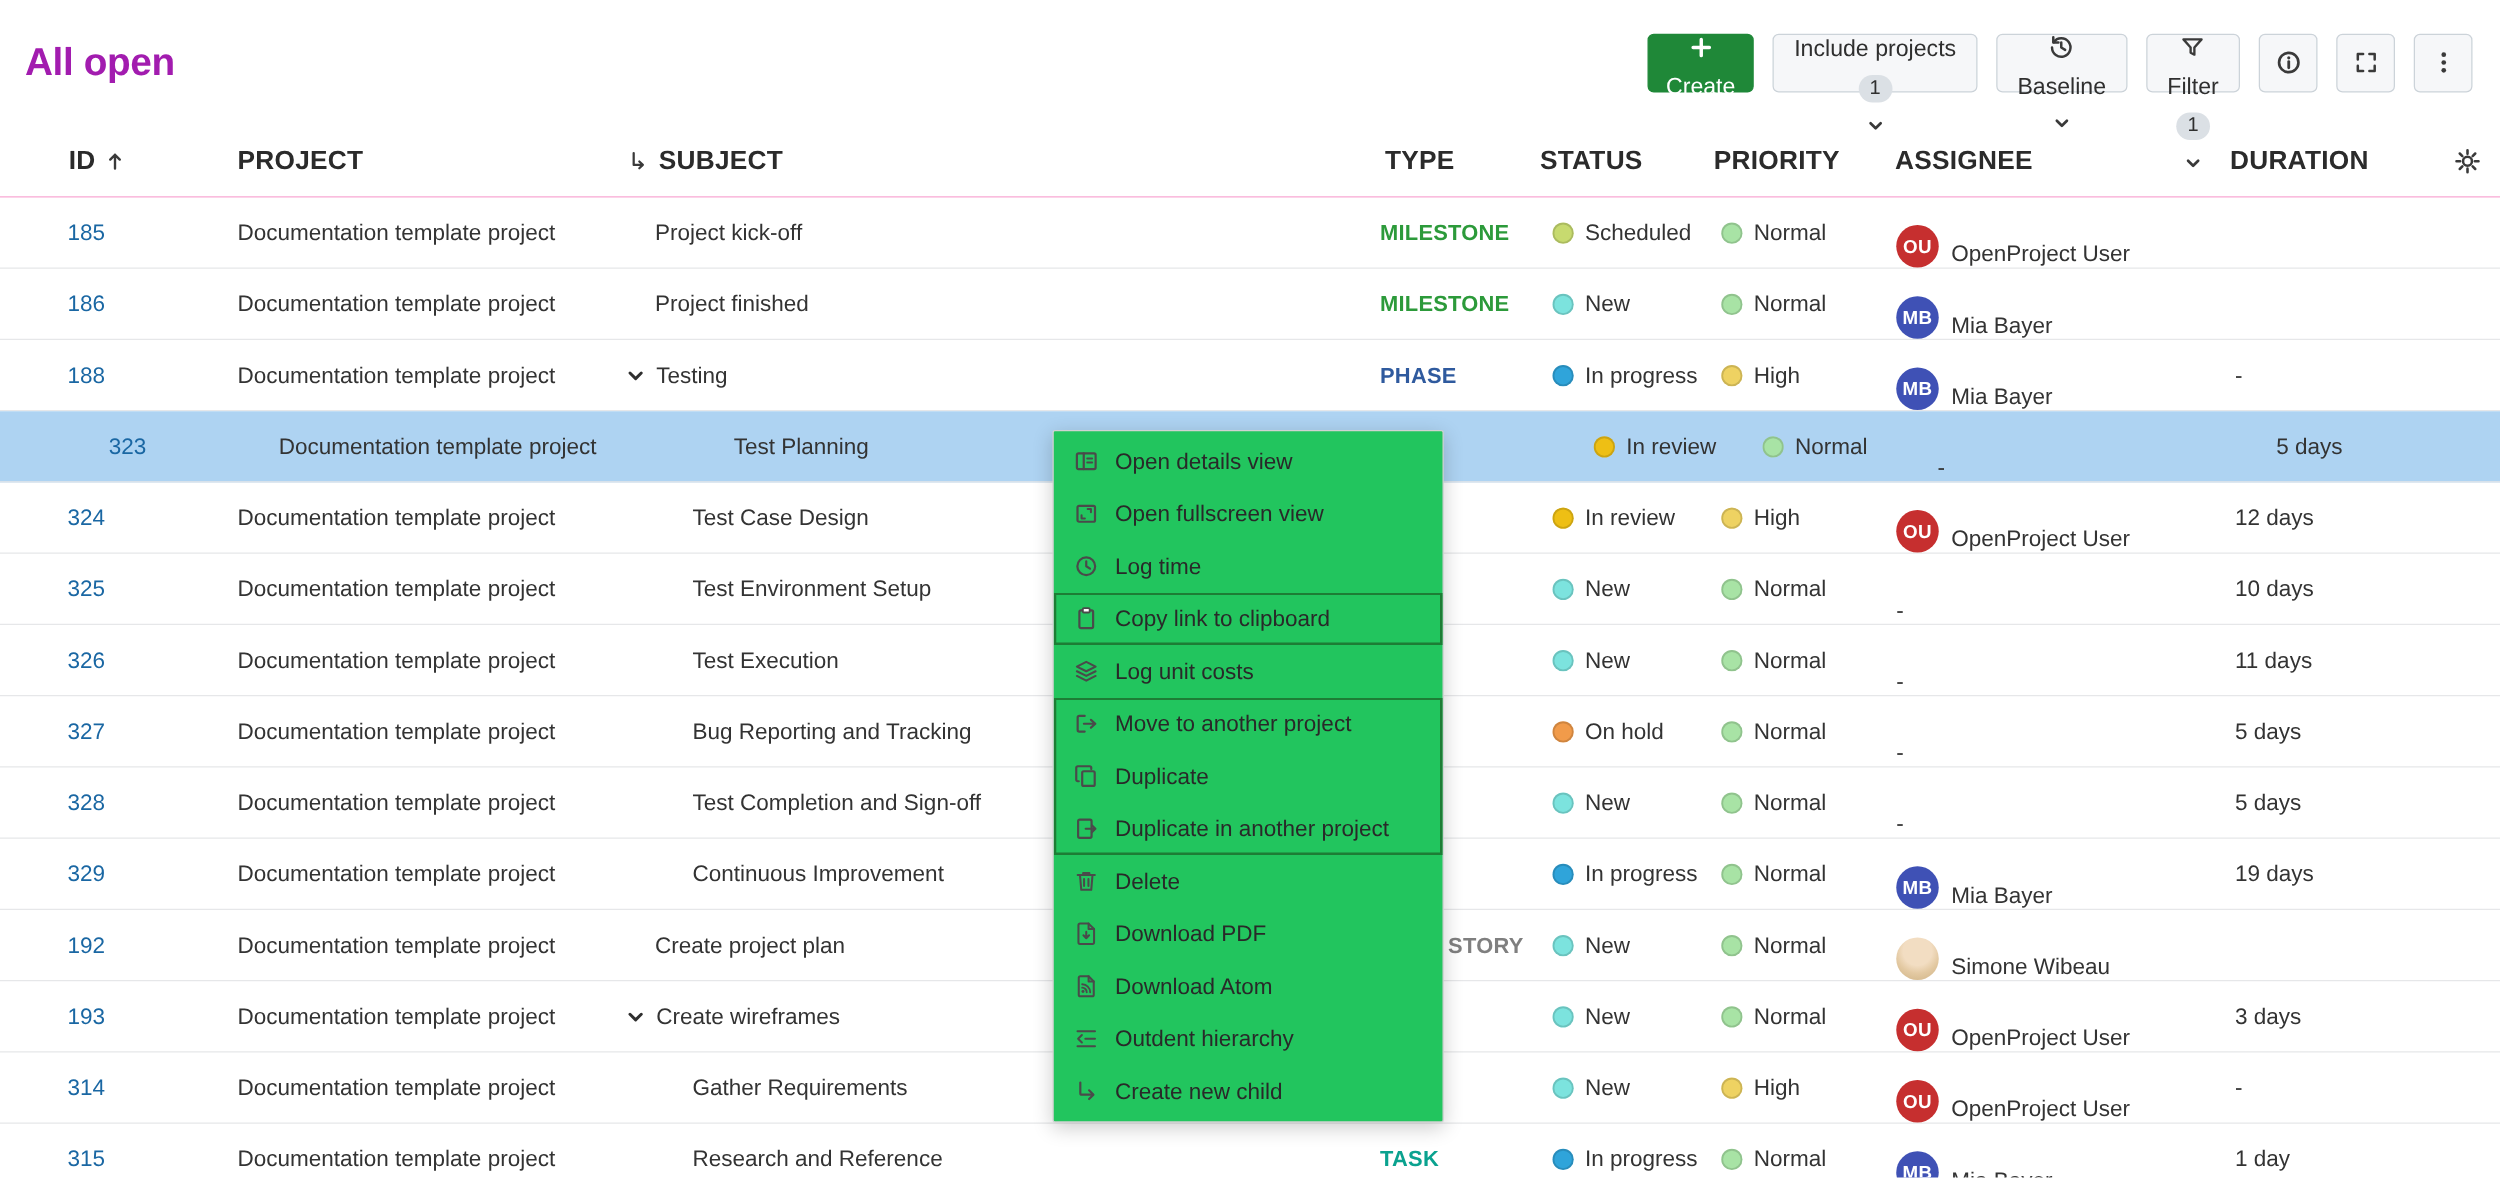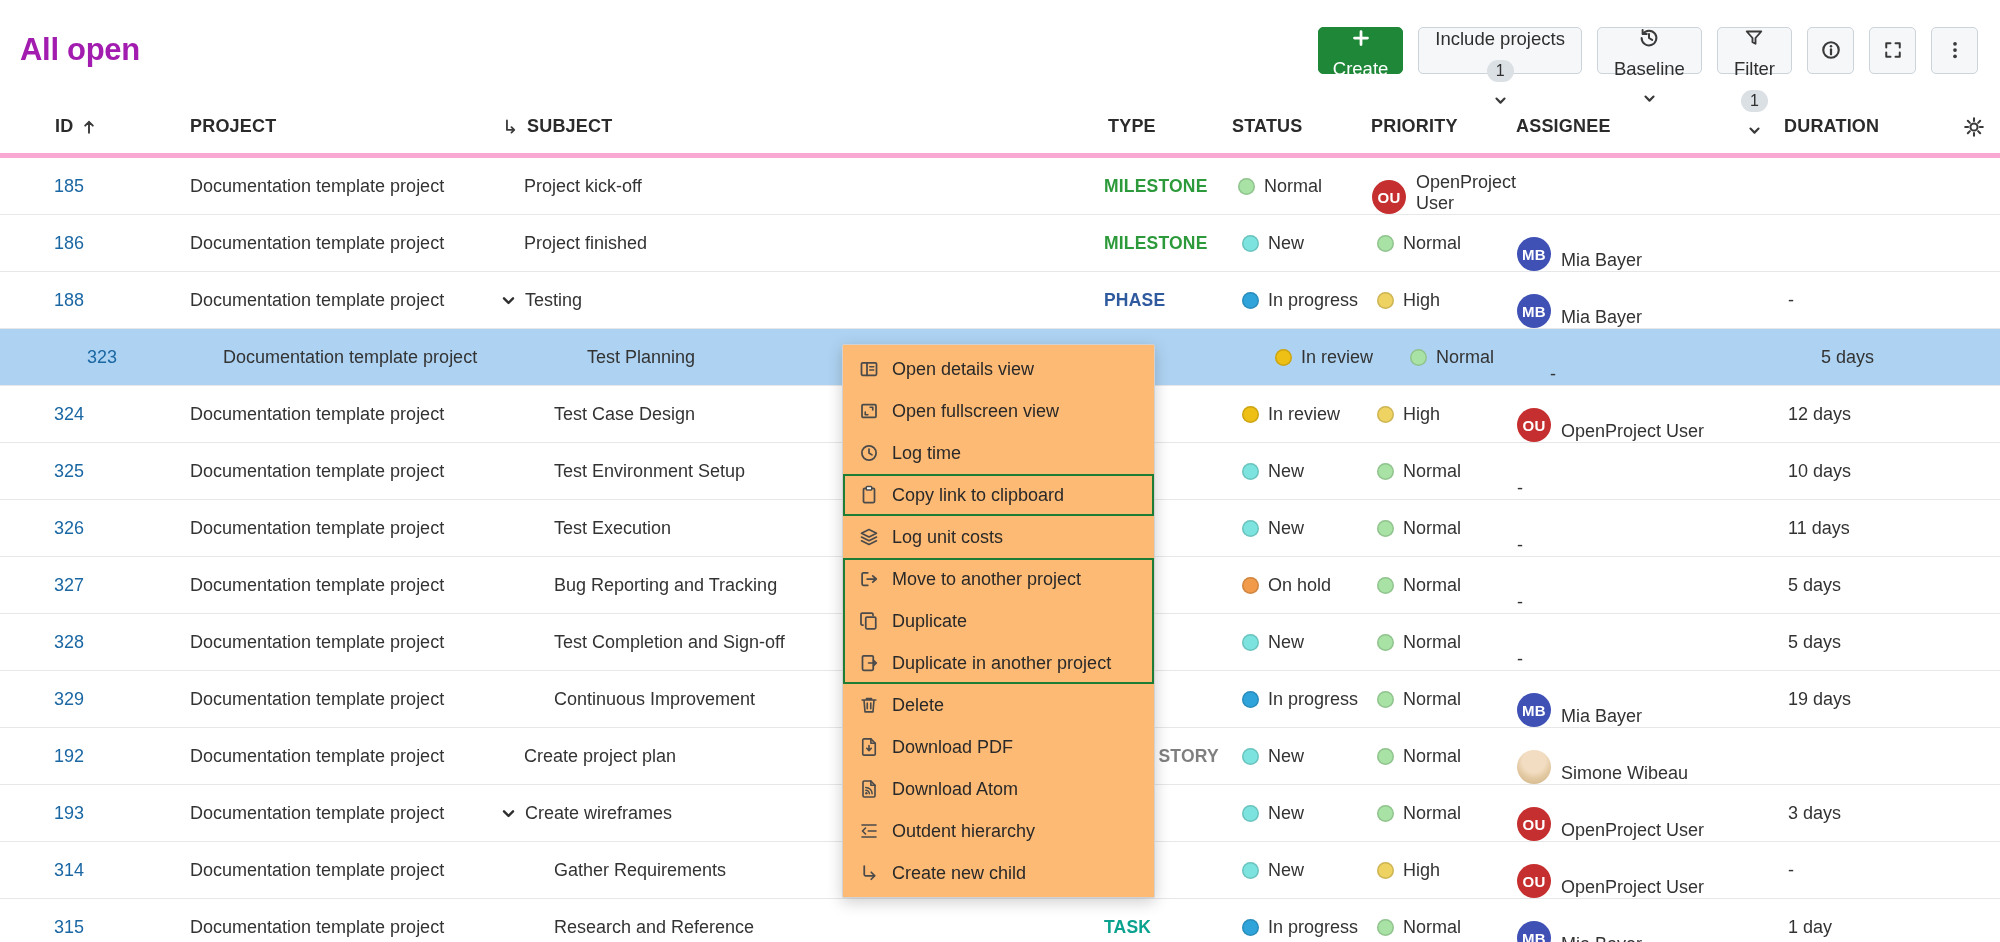--- a/index.html
+++ b/index.html
@@ -21,21 +21,21 @@
   .btn .caret { width:17px; height:17px; }
   .btn-create { background:var(--create-button,#1f8838); border-color:var(--create-button,#1f8838);
                 color:#fff; padding:0 14px; }
   .btn-create .icon { color:#fff; }
   .create-divider { width:1px; height:25px; background:rgba(255,255,255,.38); margin:0 3px; }
   .btn-square { width:47px; padding:0; justify-content:center; }
   .badge { background:#dbe0e5; border-radius:11px; padding:2px 9px; font-size:16px; color:#2f2f2f; }
   
   .grid { display:grid; grid-template-columns:190px 300px 614px 128px 139px 145px 268px 164px 52px;
           align-items:center; }
-  .thead { height:58px; border-bottom:5px solid #f9a8d4; font-weight:700; font-size:18px;
+  .thead { height:58px; border-bottom:1px solid #f9a8d4; font-weight:700; font-size:21px;
            color:#2b2b2b; letter-spacing:.2px; }
   .th { display:flex; align-items:center; gap:7px; cursor:pointer; }
   .th .icon { width:18px; height:18px; display:inline-flex; color:#3a3a3a; }
   .th-id { padding-left:55px; }
   .th-subject { padding-left:12px; }
   .th-type { padding-left:4px; }
   .th-gear { justify-content:center; cursor:pointer; }
   .th-gear .icon { width:22px; height:22px; }
   .row { height:57px; border-bottom:1px solid #e6e7e9; font-size:18px; }
   .row.selected { background:var(--selected-row,#aed3f2);padding-left:33px; }
@@ -52,21 +52,21 @@
   .dot { width:17px; height:17px; border-radius:50%; flex:none;
          box-shadow:inset 0 0 0 1.5px rgba(0,0,0,.14); }
   .cell-assignee { gap:10px; padding-left:1px;align-items:flex-end; }
   .avatar { width:34px; height:34px; border-radius:50%; flex:none; color:#fff;
             display:inline-flex; align-items:center; justify-content:center;
             font-size:15px; font-weight:700; letter-spacing:.3px; }
   .avatar.photo { background:radial-gradient(circle at 50% 32%, #f2ddc2 0 40%, #e3c9a2 62%, #cdb183 100%); }
   .cell-duration { padding-left:4px; }
   
   .context-menu { position:absolute; left:842px; top:344px; width:313px; z-index:20;
-                  background:#fdba74; border:1px solid #d2d2d2; border-radius:2px;
+                  background:#22c55e; border:1px solid #d2d2d2; border-radius:2px;
                   box-shadow:0 4px 16px rgba(0,0,0,.2); padding:3px 0; }
   .menu-item { display:flex; align-items:center; gap:13px; height:42px; padding:0 12px 0 16px;
                font-size:18px; color:#292929; cursor:pointer; }
   .menu-item .icon { width:20px; height:20px; display:inline-flex; color:#4a4a4a; flex:none; }
   .green-solo { box-shadow:inset 0 0 0 2px var(--menu-highlight,#1d7d35); }
   .green-group { box-shadow:inset 0 0 0 2px var(--menu-highlight,#1d7d35); }
   .icon svg { width:100%; height:100%; display:block; }
 </style>
 </head>
 <body>
@@ -207,20 +207,24 @@
       </div>
       <div class="cell cell-project">
         <span>Documentation template project</span>
       </div>
       <div class="cell cell-subject">
         <span class="subject-text indent0">Project kick-off</span>
       </div>
       <div class="cell cell-type">
         <span style="color: rgb(44, 154, 58);">MILESTONE</span>
       </div>
+      <div class="cell cell-status">
+        <span class="dot" style="background: rgb(199, 218, 111);"></span>
+        <span>Scheduled</span>
+      </div>
       <div class="cell cell-priority">
         <span class="dot" style="background: rgb(168, 227, 165);"></span>
         <span>Normal</span>
       </div>
       <div class="cell cell-assignee">
         <span class="avatar" style="background: rgb(198, 47, 47);">OU</span>
         <span>OpenProject User</span>
       </div>
       <div class="cell cell-duration">
         <span></span>

